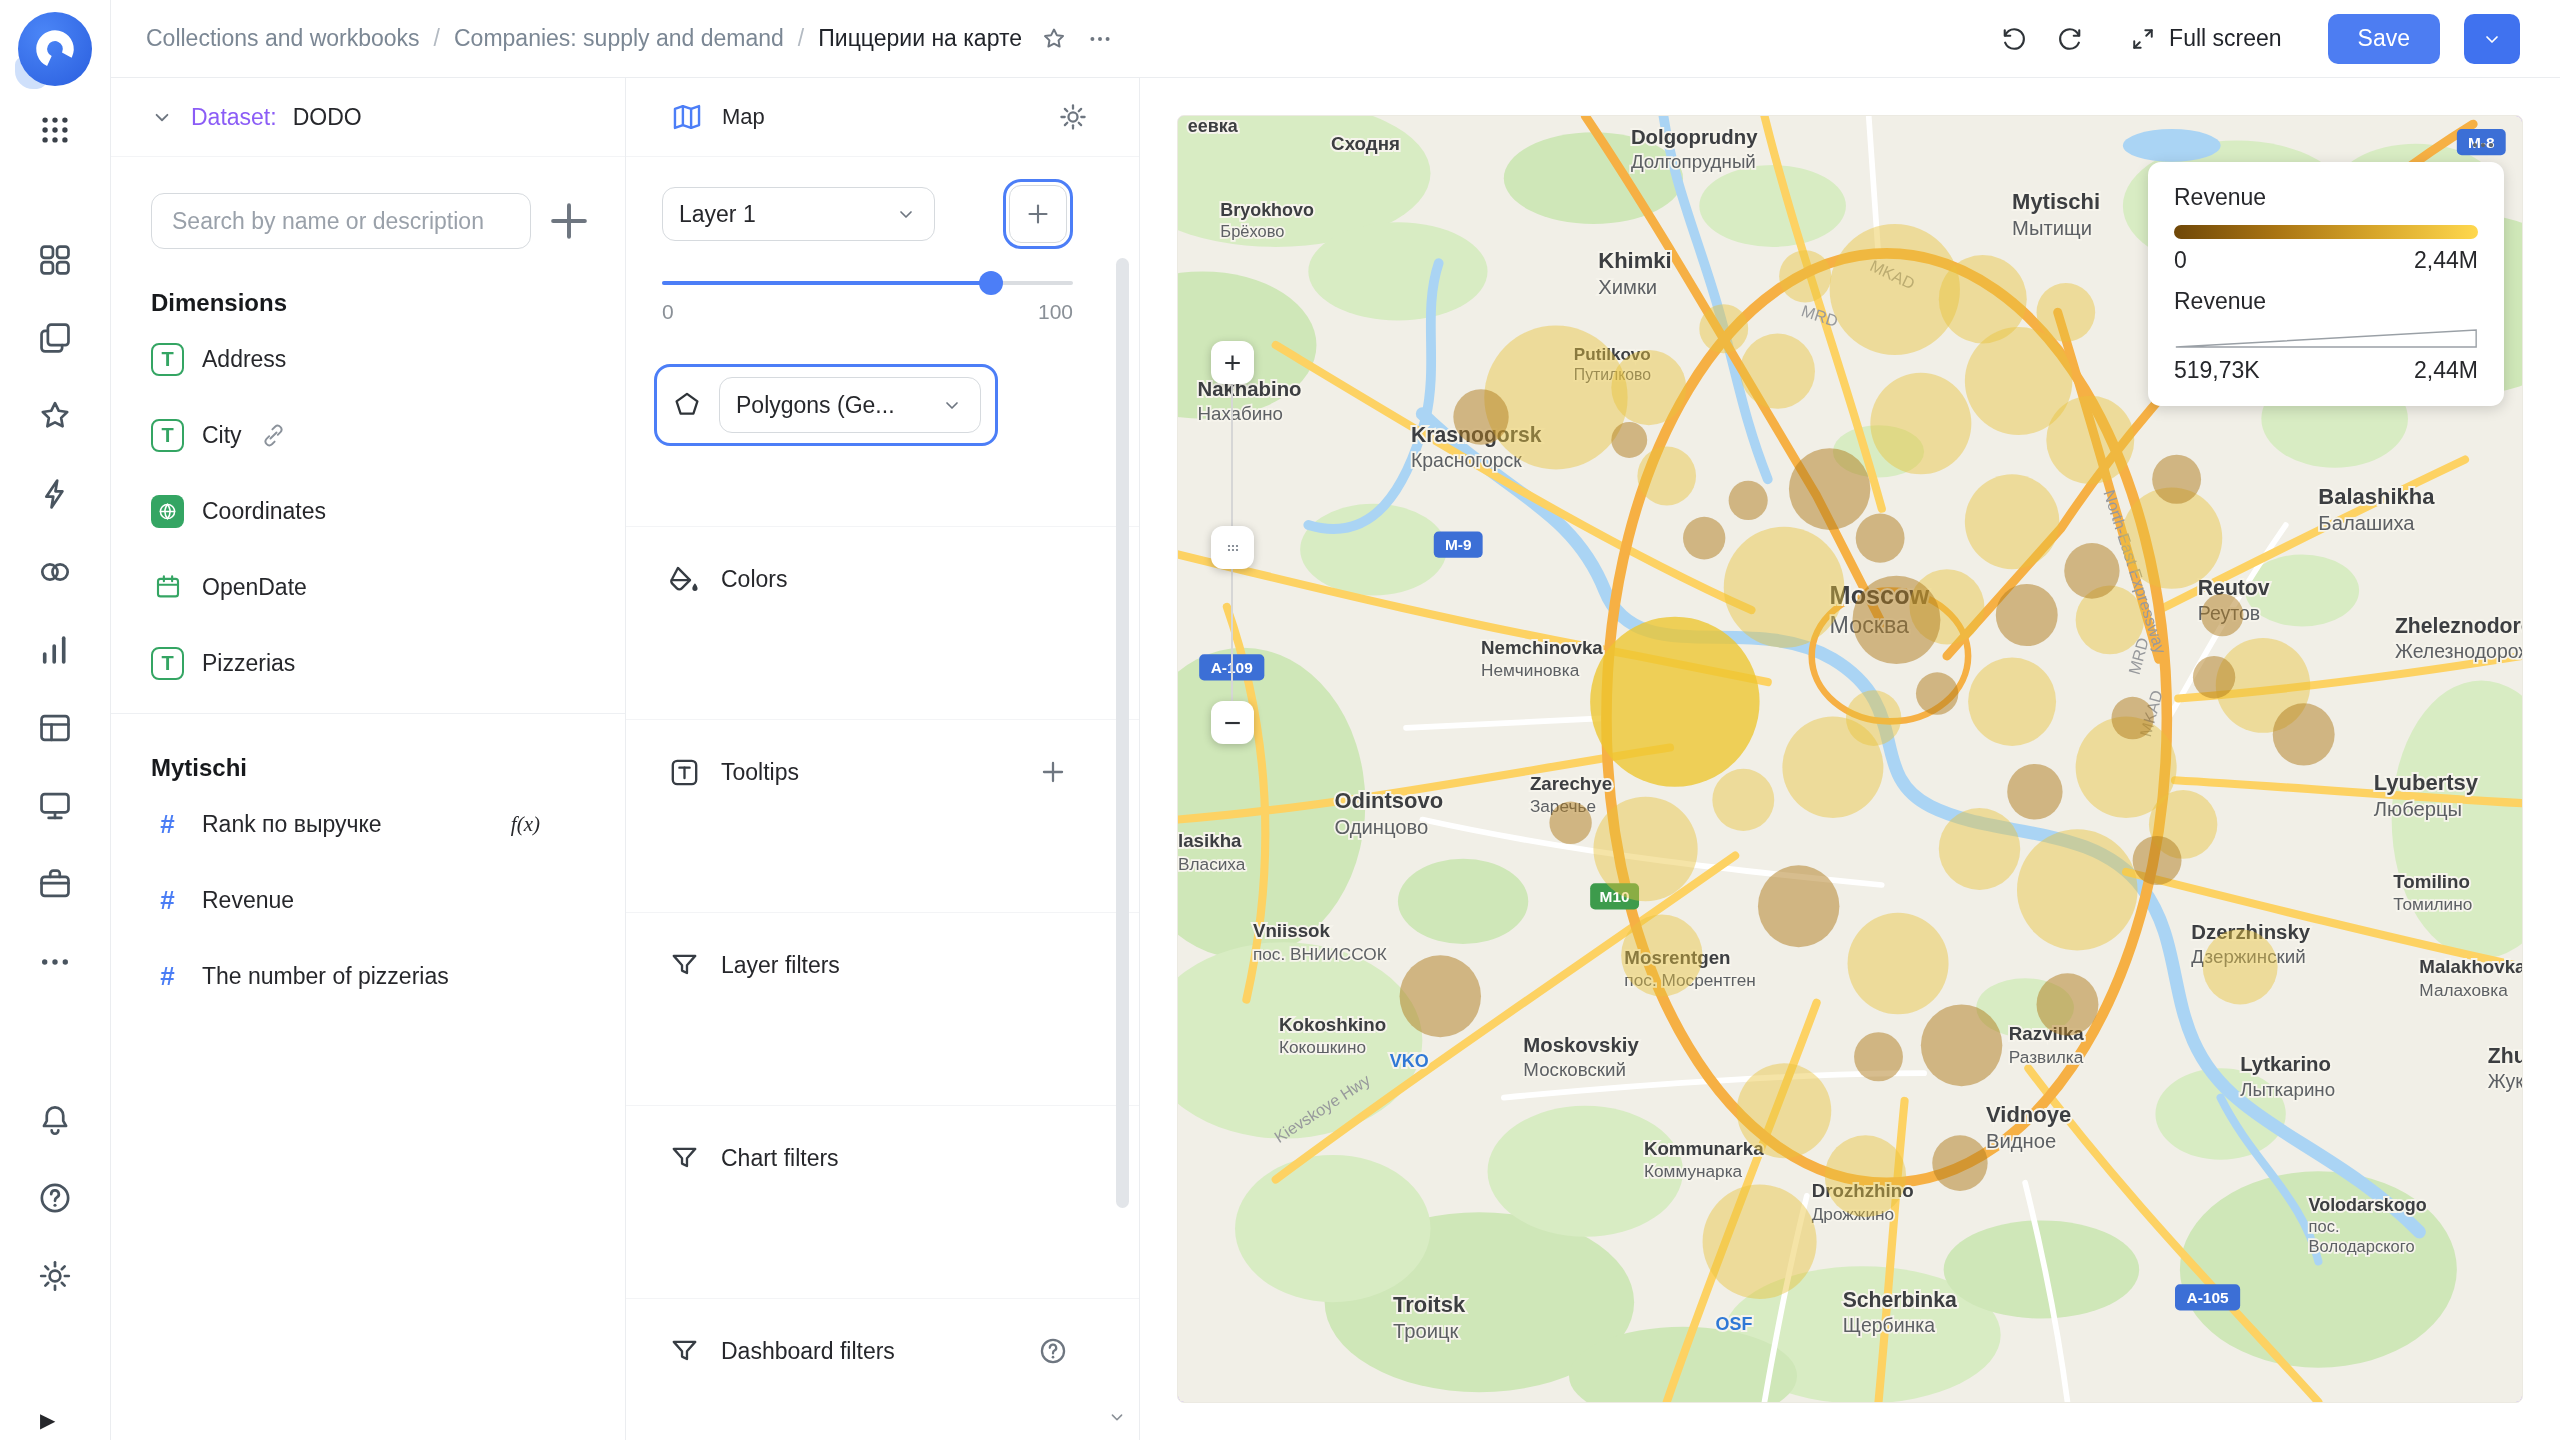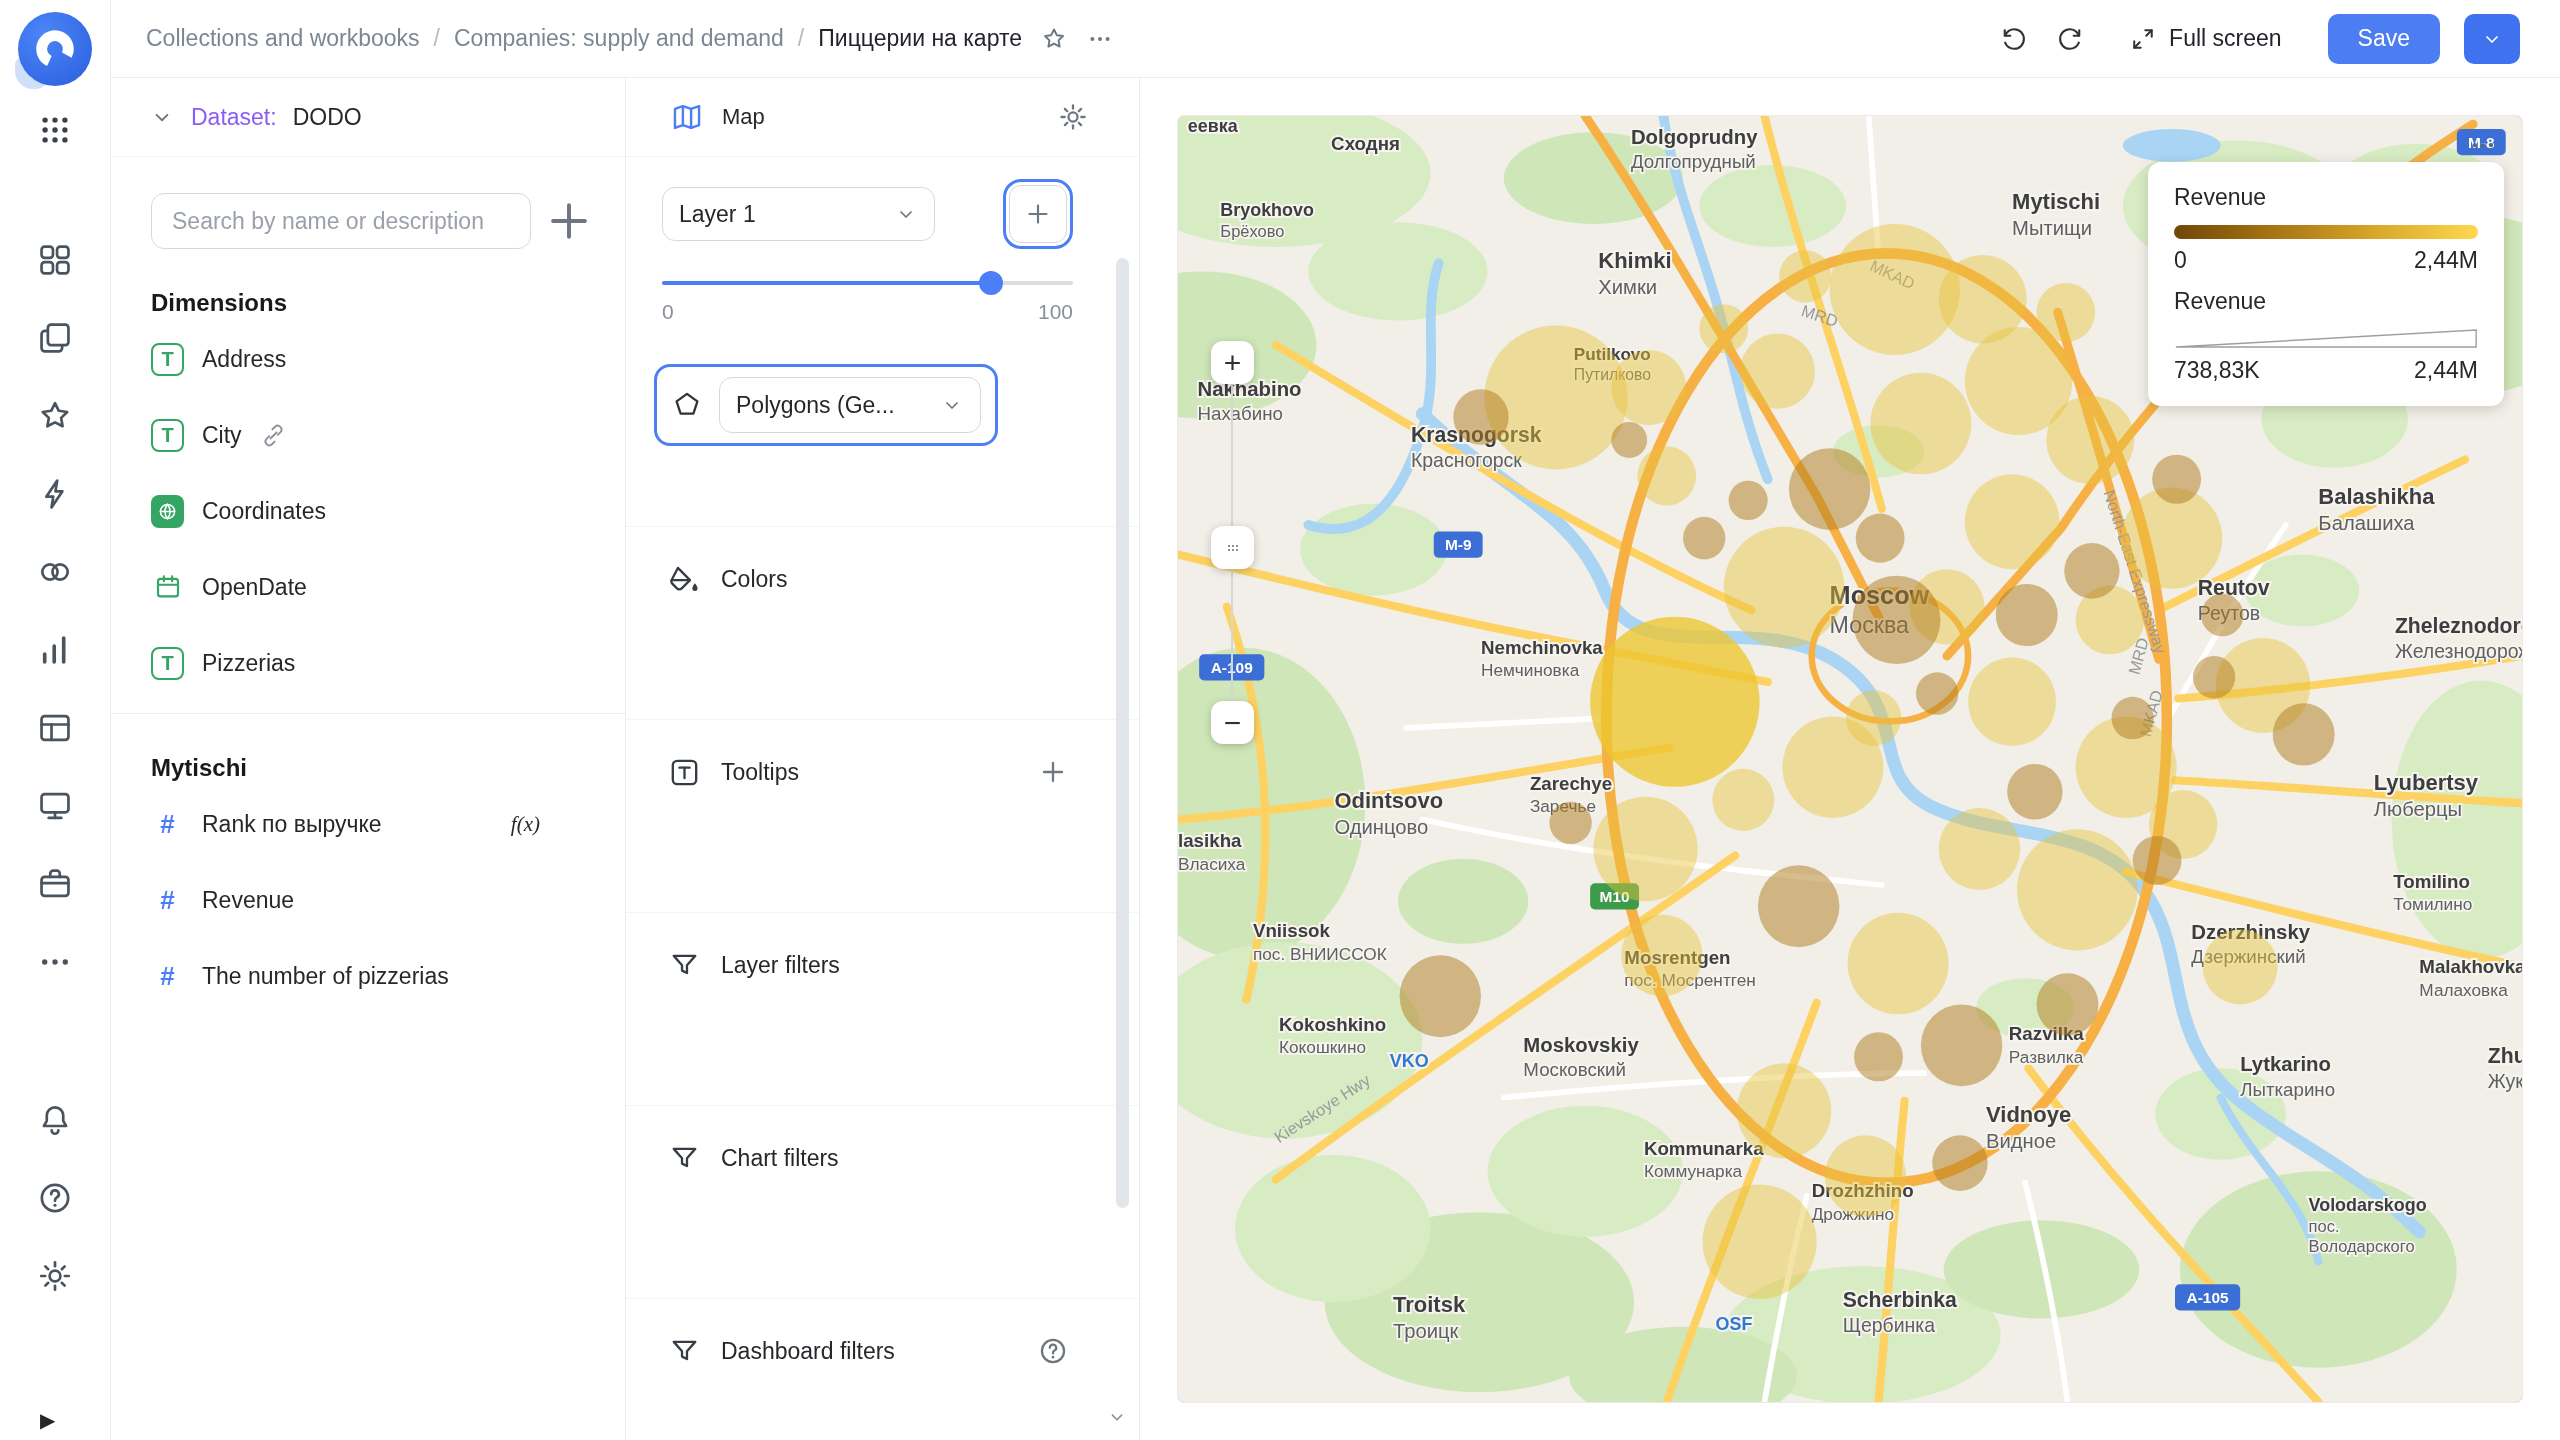--- a/index.html
+++ b/index.html
@@ -762,18 +762,18 @@
       <div class="grad" id="legend-grad" style="background: linear-gradient(90deg, rgb(111, 71, 8), rgb(169, 116, 19), rgb(216, 167, 43), rgb(255, 216, 78));"></div>
       <div class="legend-row">
         <span>0</span>
         <span>2,44M</span>
       </div>
       <div class="legend-title">Revenue</div>
       <svg class="wedge" viewBox="0 0 330 22" preserveAspectRatio="none">
           <polygon points="2,20 328,3 328,20"></polygon>
         </svg>
       <div class="legend-row">
-        <span>738,83K</span>
+        <span>519,73K</span>
         <span>2,44M</span>
       </div>
     </div>
   </div>
 </div>
 
 </body></html>

